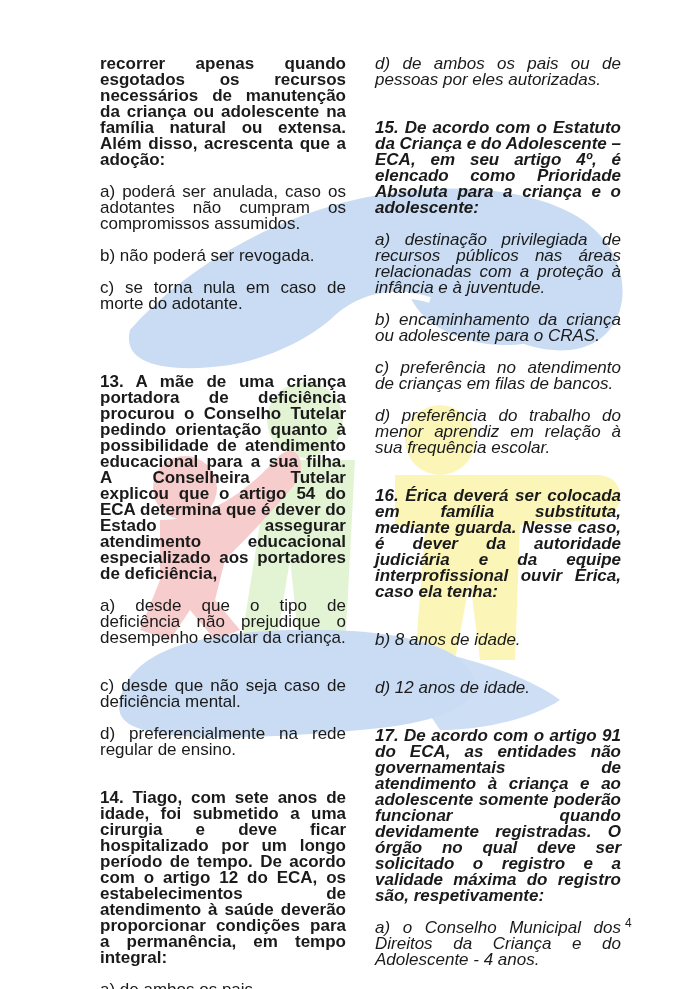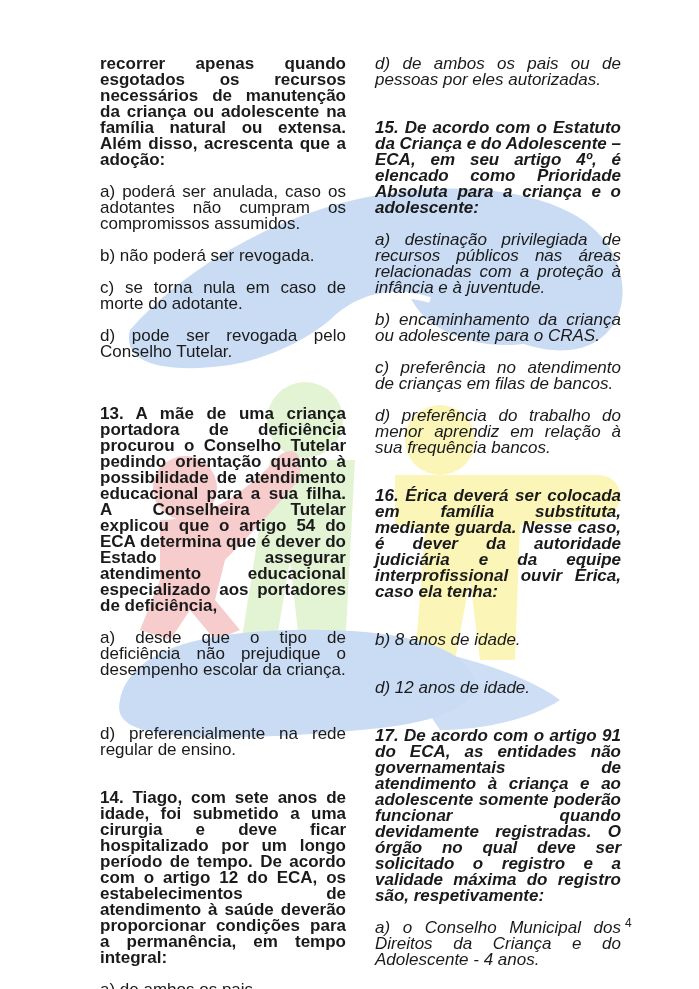--- a/index.html
+++ b/index.html
@@ -41,28 +41,28 @@
 
 <div class="col left">
   <p class="q">recorrer apenas quando esgotados os recursos necessários de manutenção da criança ou adolescente na família natural ou extensa. Além disso, acrescenta que a adoção:</p>
   <div class="gap1"></div>
   <p class="opt">a) poderá ser anulada, caso os adotantes não cumpram os compromissos assumidos.</p>
   <div class="gap1"></div>
   <p class="opt">b) não poderá ser revogada.</p>
   <div class="gap1"></div>
   <p class="opt">c) se torna nula em caso de morte do adotante.</p>
   <div class="gap1"></div>
-  <p class="opt">d) pode ser revogada pelo Conselho Tutelar.</p>
   <div class="gap2"></div>
   <div class="gap1" style="height:14px"></div>
   <p class="q">13. A mãe de uma criança portadora de deficiência procurou o Conselho Tutelar pedindo orientação quanto à possibilidade de atendimento educacional para a sua filha. A Conselheira Tutelar explicou que o artigo 54 do ECA determina que é dever do Estado assegurar atendimento educacional especializado aos portadores de deficiência,</p>
   <div class="gap1"></div>
   <p class="opt">a) desde que o tipo de deficiência não prejudique o desempenho escolar da criança.</p>
   <div class="gap1"></div>
   <div class="gap1"></div>
+  <p class="opt">c) desde que não seja caso de deficiência mental.</p>
   <div class="gap1"></div>
   <p class="opt">d) preferencialmente na rede regular de ensino.</p>
   <div class="gap2"></div>
   <p class="q">14. Tiago, com sete anos de idade, foi submetido a uma cirurgia e deve ficar hospitalizado por um longo período de tempo. De acordo com o artigo 12 do ECA, os estabelecimentos de atendimento à saúde deverão proporcionar condições para a permanência, em tempo integral:</p>
   <div class="gap1"></div>
   <p class="opt">a) de ambos os pais.</p>
   <div class="gap1"></div>
   <p class="opt">b) de um dos pais ou responsável.</p>
   <div class="gap1"></div>
   <p class="opt">c) da mãe ou da pessoa por ela indicada.</p>
@@ -72,21 +72,21 @@
   <p class="opt">d) de ambos os pais ou de pessoas por eles autorizadas.</p>
   <div class="gap2"></div>
   <p class="q">15. De acordo com o Estatuto da Criança e do Adolescente – ECA, em seu artigo 4º, é elencado como Prioridade Absoluta para a criança e o adolescente:</p>
   <div class="gap1"></div>
   <p class="opt">a) destinação privilegiada de recursos públicos nas áreas relacionadas com a proteção à infância e à juventude.</p>
   <div class="gap1"></div>
   <p class="opt">b) encaminhamento da criança ou adolescente para o CRAS.</p>
   <div class="gap1"></div>
   <p class="opt">c) preferência no atendimento de crianças em filas de bancos.</p>
   <div class="gap1"></div>
-  <p class="opt">d) preferência do trabalho do menor aprendiz em relação à sua frequência bancos.</p>
+  <p class="opt">d) preferência do trabalho do menor aprendiz em relação à sua frequência escolar.</p>
   <div class="gap2"></div>
   <p class="q">16. Érica deverá ser colocada em família substituta, mediante guarda. Nesse caso, é dever da autoridade judiciária e da equipe interprofissional ouvir Érica, caso ela tenha:</p>
   <div class="gap1"></div>
   <div class="gap1"></div>
   <p class="opt">b) 8 anos de idade.</p>
   <div class="gap1"></div>
   <div class="gap1"></div>
   <p class="opt">d) 12 anos de idade.</p>
   <div class="gap2"></div>
   <p class="q">17. De acordo com o artigo 91 do ECA, as entidades não governamentais de atendimento à criança e ao adolescente somente poderão funcionar quando devidamente registradas. O órgão no qual deve ser solicitado o registro e a validade máxima do registro são, respetivamente:</p>

